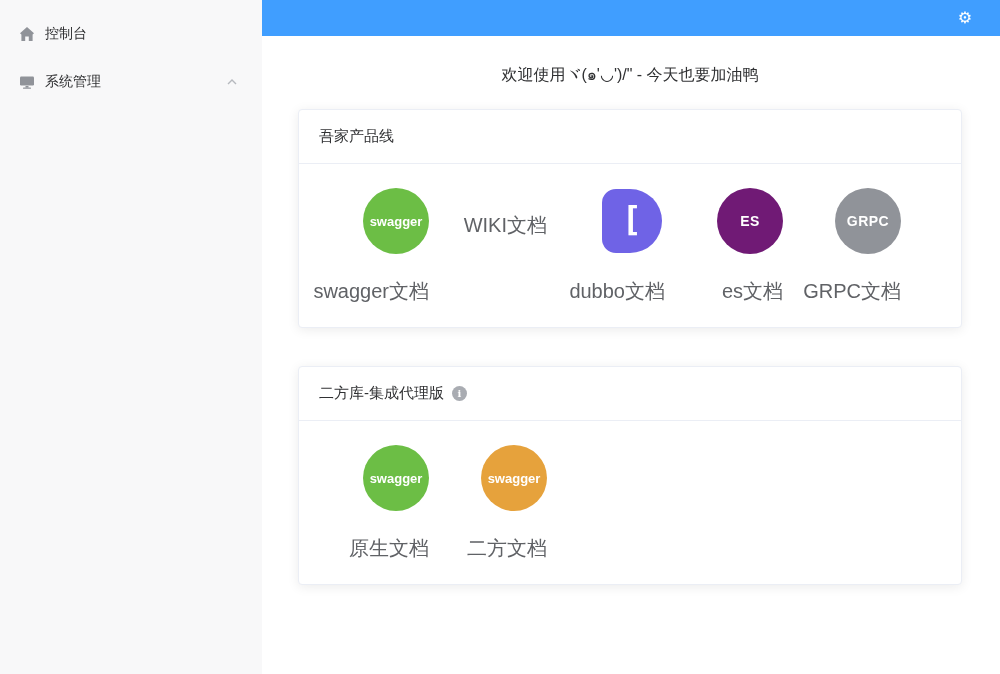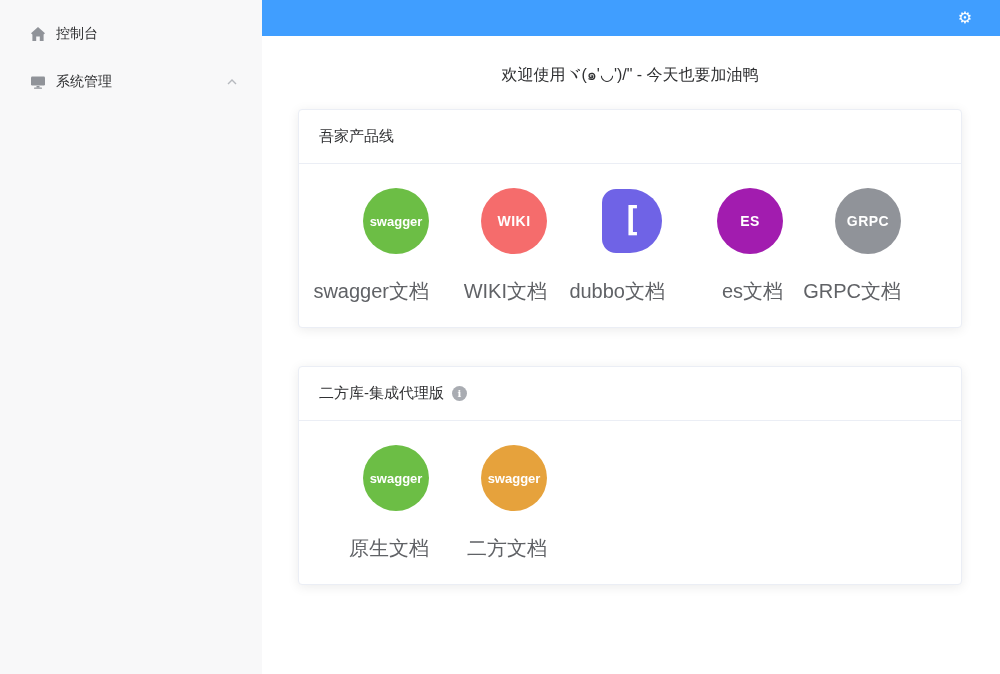--- a/index.html
+++ b/index.html
@@ -2,21 +2,21 @@
 <html><head>
 <meta charset="utf-8">
 <style>
   * { margin:0; padding:0; box-sizing:border-box; }
   html,body { width:1000px; height:674px; overflow:hidden;
     font-family:"Liberation Sans","DejaVu Sans",sans-serif; background:#fff; }
   .app { display:flex; width:1000px; height:674px; }
 
   
   .sidebar { width:262px; height:674px; background:#f8f8f9; flex:0 0 262px; padding-top:10px; }
-  .menu-item { height:48px; display:flex; align-items:center; padding-left:30px;
+  .menu-item { height:48px; display:flex; align-items:center; padding-left:19px;
     position:relative; cursor:pointer; color:#303133; font-size:14px; }
   .menu-item .mi-icon { width:16px; height:16px; margin-right:10px; color:#909399; flex:0 0 16px; }
   .menu-item.sub { padding-left:48px; }
   .chevron { position:absolute; right:24px; top:50%; transform:translateY(-50%);
     width:12px; height:12px; color:#b6b9be; }
 
   
   .main { flex:1; display:flex; flex-direction:column; background:#fff; }
   .topbar { height:36px; background:#409eff; display:flex; align-items:center;
     justify-content:flex-end; padding-right:28px; flex:0 0 36px; }
@@ -83,29 +83,28 @@
       <section class="card">
         <div class="card-header">
           <span>吾家产品线</span>
         </div>
         <div class="card-body">
             <div class="product-item">
     <div class="product-badge swagger" style="background: rgb(108, 190, 69);">swagger</div>
     <div class="product-label">swagger文档</div>
   </div>
             <div class="product-item">
-    <div class="product-badge" style="background: rgb(245, 108, 108);">WIKI</div>
     <div class="product-label">WIKI文档</div>
   </div>
             <div class="product-item">
     <div class="product-badge dubbo" style="background: rgb(111, 99, 230);">[</div>
     <div class="product-label">dubbo文档</div>
   </div>
             <div class="product-item">
-    <div class="product-badge" style="background: #a21caf;">ES</div>
+    <div class="product-badge" style="background: #701a75;">ES</div>
     <div class="product-label">es文档</div>
   </div>
             <div class="product-item">
     <div class="product-badge" style="background: rgb(144, 147, 153);">GRPC</div>
     <div class="product-label">GRPC文档</div>
   </div>
           </div>
       </section>
 
       <section class="card">

